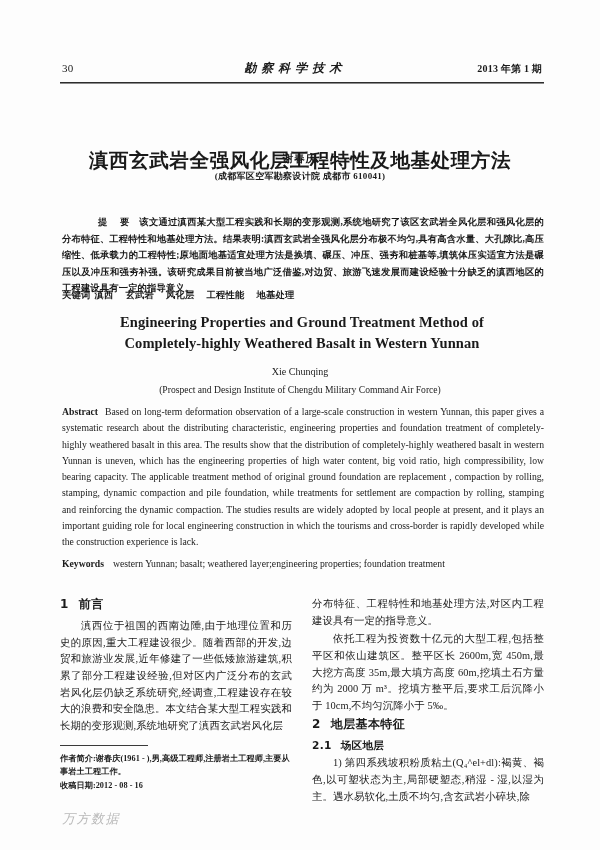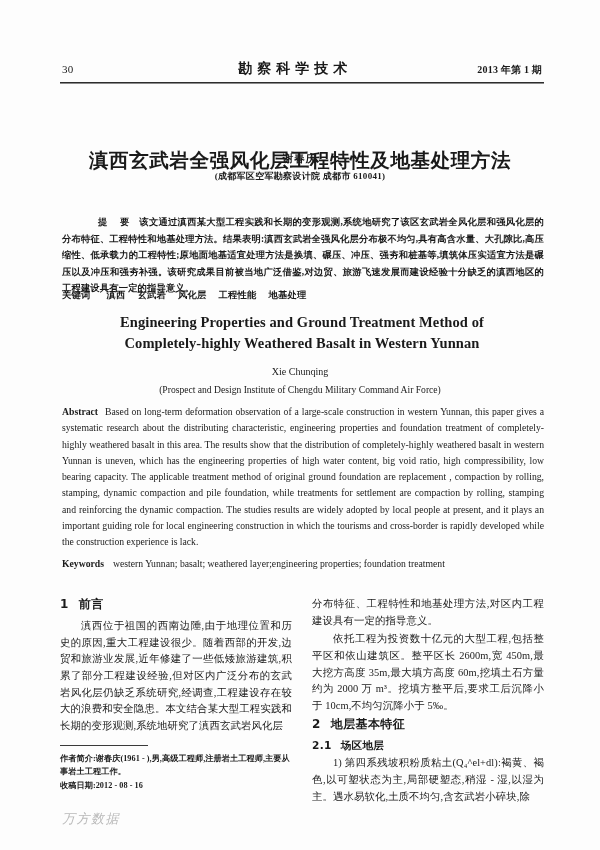--- a/index.html
+++ b/index.html
@@ -32,23 +32,24 @@
     top: 60px;
     display: flex;
     align-items: baseline;
     justify-content: space-between;
     font-size: 10.5px;
     font-weight: bold;
     letter-spacing: 0.2px;
   }
   .runhead .journal {
     letter-spacing: 5px;
-    font-size: 14px;
+    font-size: 12px;
     font-weight: bold;
     margin-left: 40px;
+    font-style: italic;
   }
   .runhead .pageno { font-size: 11px; font-weight: normal; }
   .runhead .issue  { font-size: 10px; font-weight: bold; }
   .rule {
     position: absolute;
     left: 60px;
     right: 56px;
     top: 82px;
     height: 2px;
     background: linear-gradient(to bottom, #2d2d2d 0 1px, #8b8b8b 1px 2px);
@@ -107,21 +108,21 @@
   }
   .kw-cn {
     position: absolute;
     left: 62px;
     right: 56px;
     top: 289px;
     font-size: 9.3px;
     font-weight: bold;
     letter-spacing: 0.2px;
   }
-  .kw-cn .lbl { margin-right: 16px; font-family: Liberation Mono, monospace; }
+  .kw-cn .lbl { margin-right: 4px; font-family: Liberation Mono, monospace; }
   .kw-cn .item { margin-right: 12px; margin-top: 40px; }
 
   
   .title-en {
     position: absolute;
     left: 58px;
     right: 54px;
     top: 312px;
     text-align: center;
     font-family: "Liberation Serif", "DejaVu Serif", serif;

